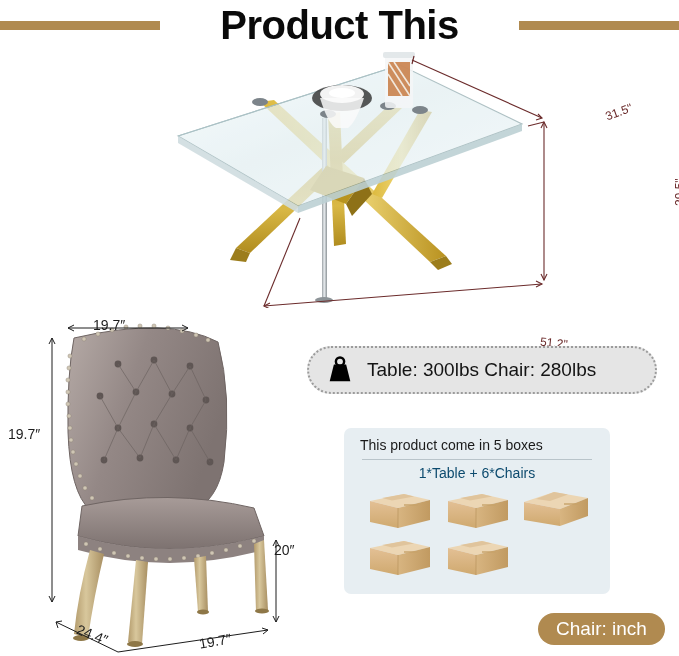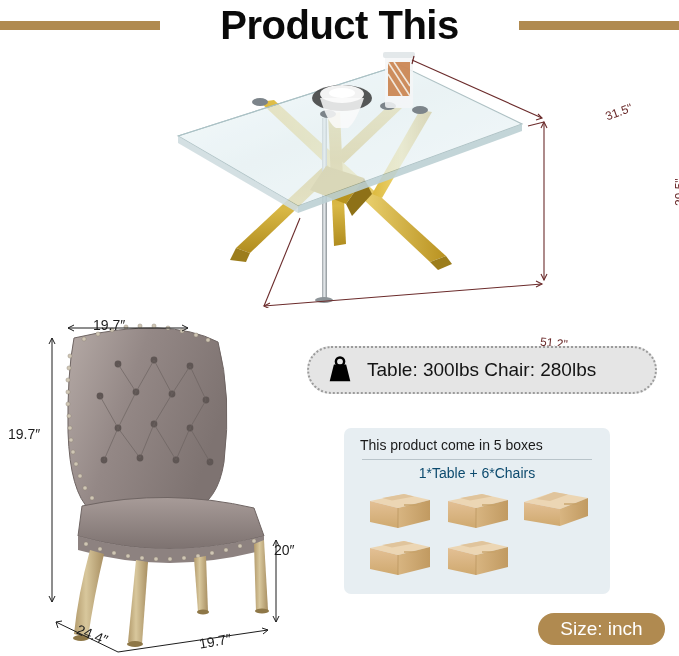--- a/index.html
+++ b/index.html
@@ -437,14 +437,14 @@
       <polygon points="6,13 34,20 34,40 6,34" fill="url(#bxFront)"></polygon>
       <polygon points="34,20 66,12 66,32 34,40" fill="url(#bxSide)"></polygon>
       <polygon points="18,10 40,6 50,8.5 28,12.5" fill="#e0c49c"></polygon>
       <line x1="34" y1="20" x2="34" y2="40" stroke="#b8945d" stroke-width="0.7"></line>
       <rect x="40" y="16" width="14" height="2" fill="#c8a26a" opacity="0.7"></rect>
     </svg>
   </div>
 </div>
 
 <div id="size-badge">
-  <span>Size: inch</span>
+  <span>Chair: inch</span>
 </div>
 
 </body></html>

